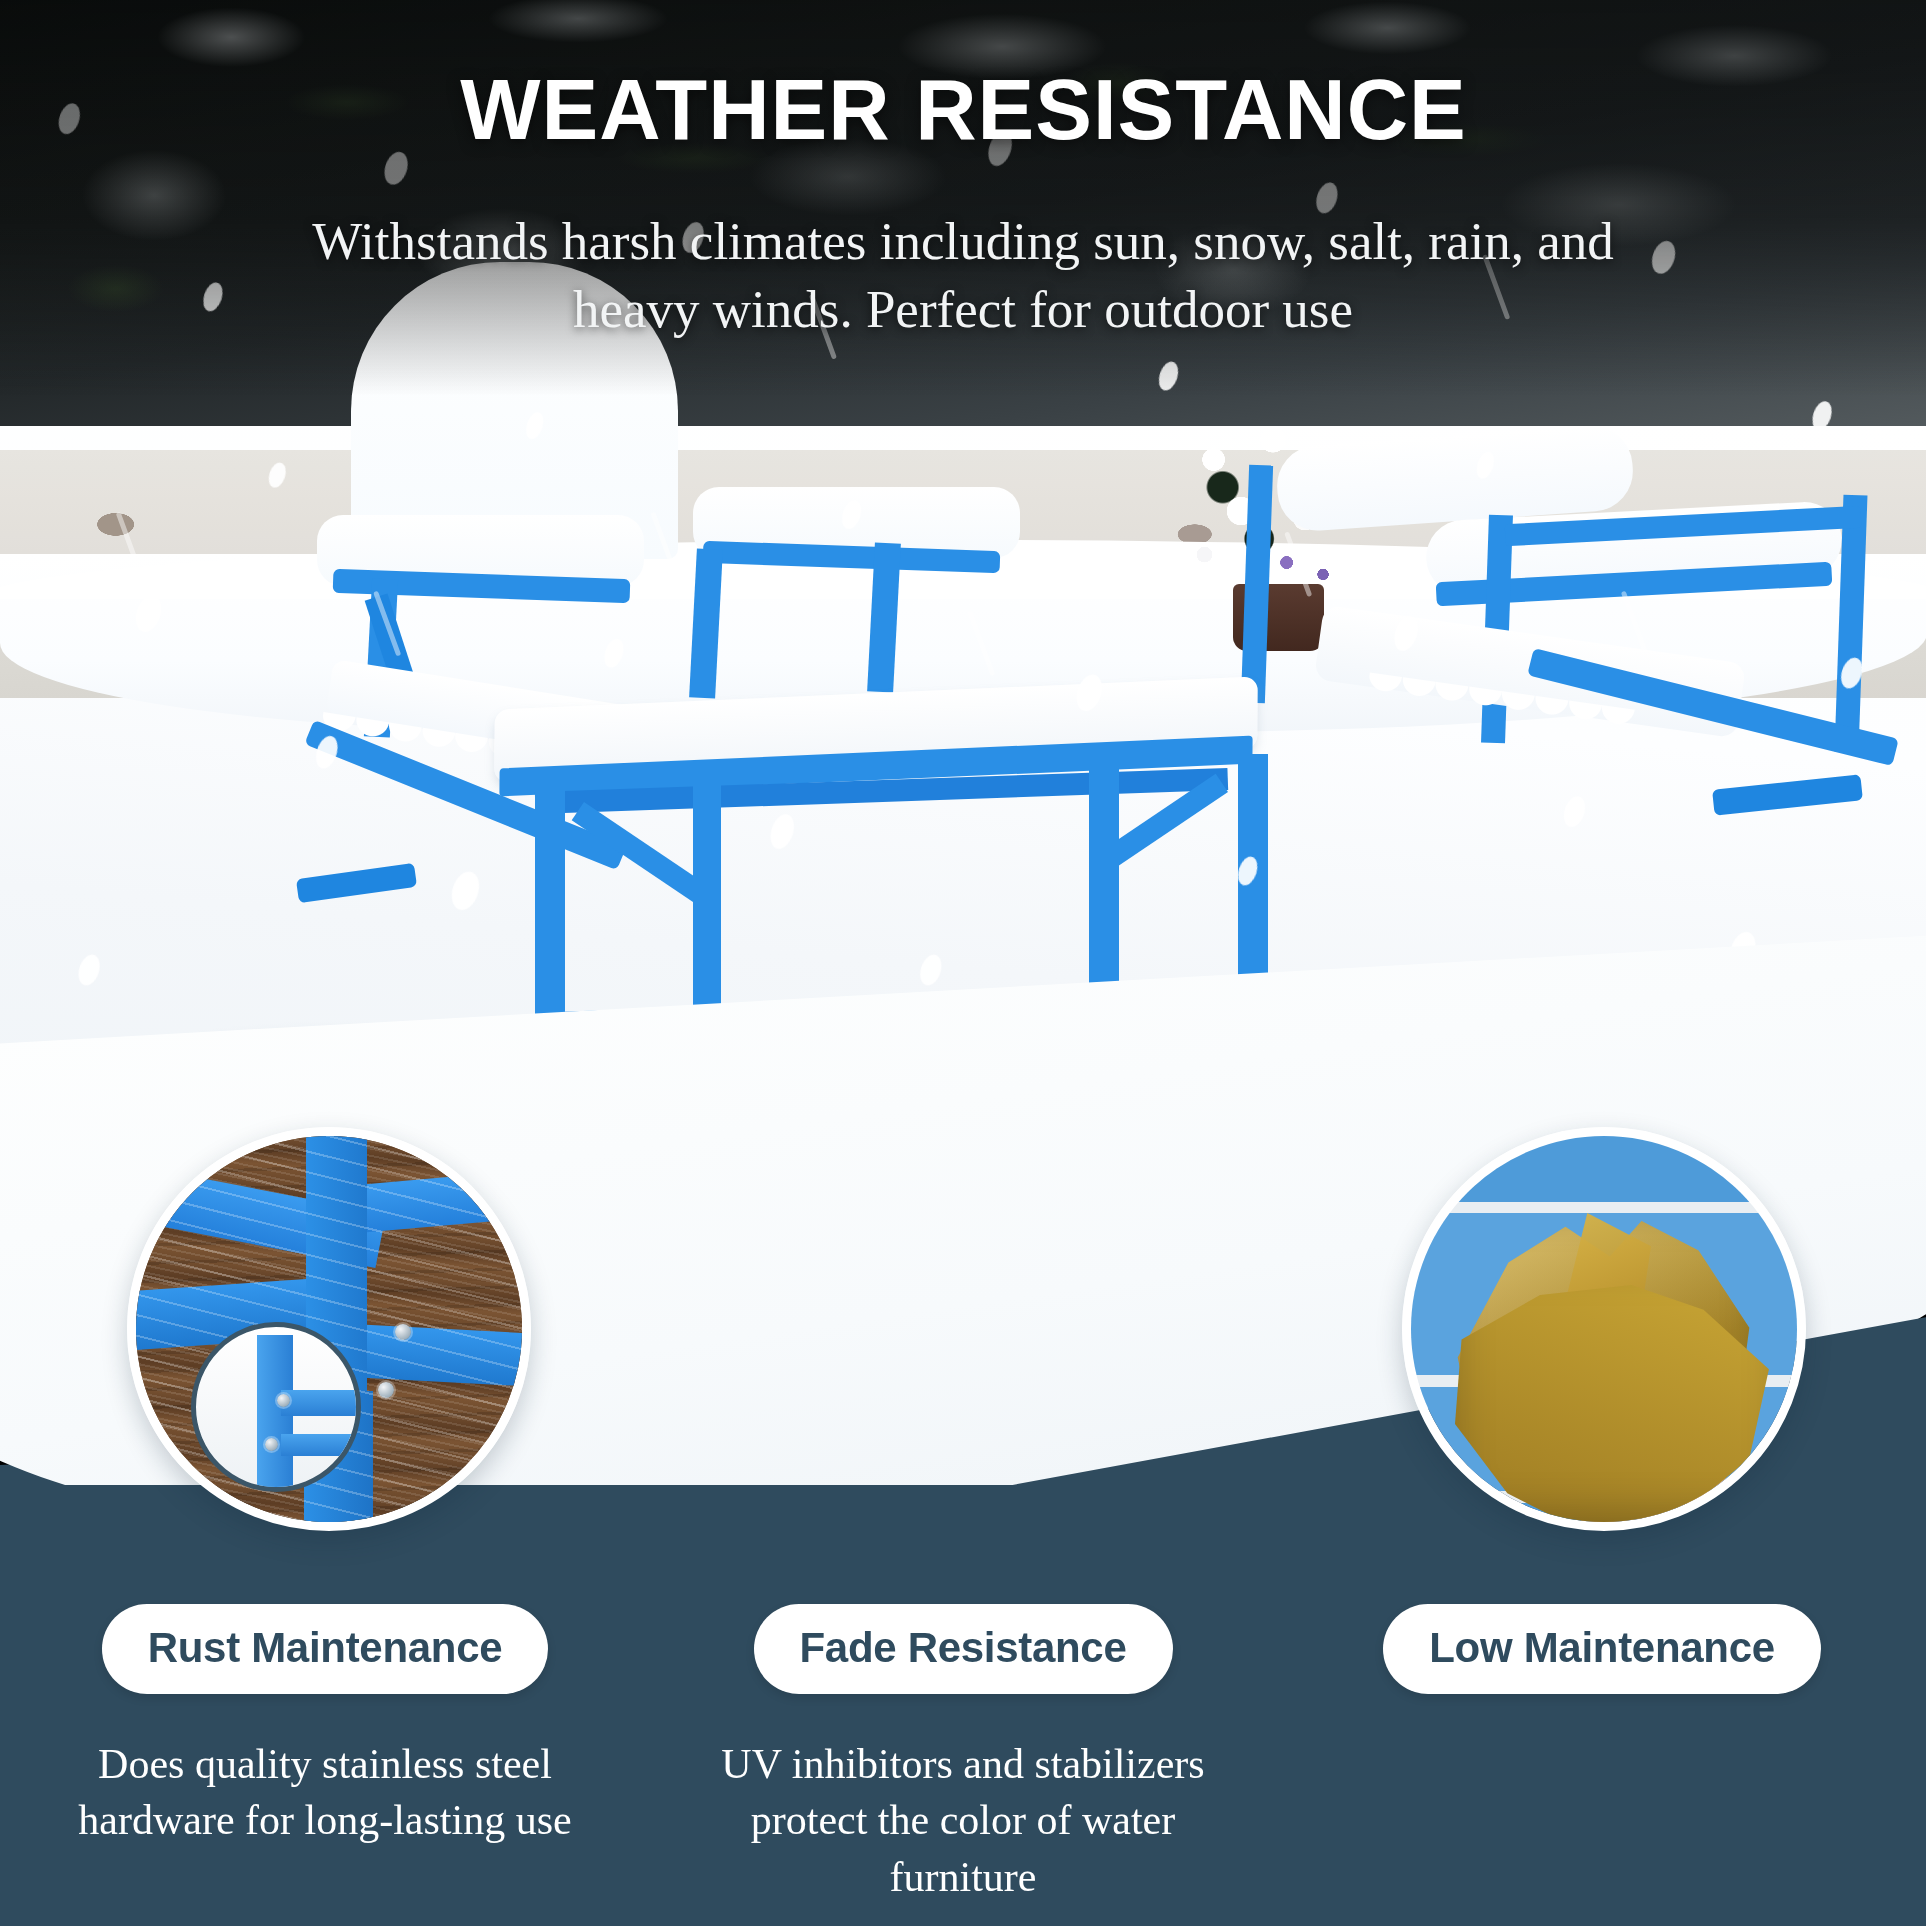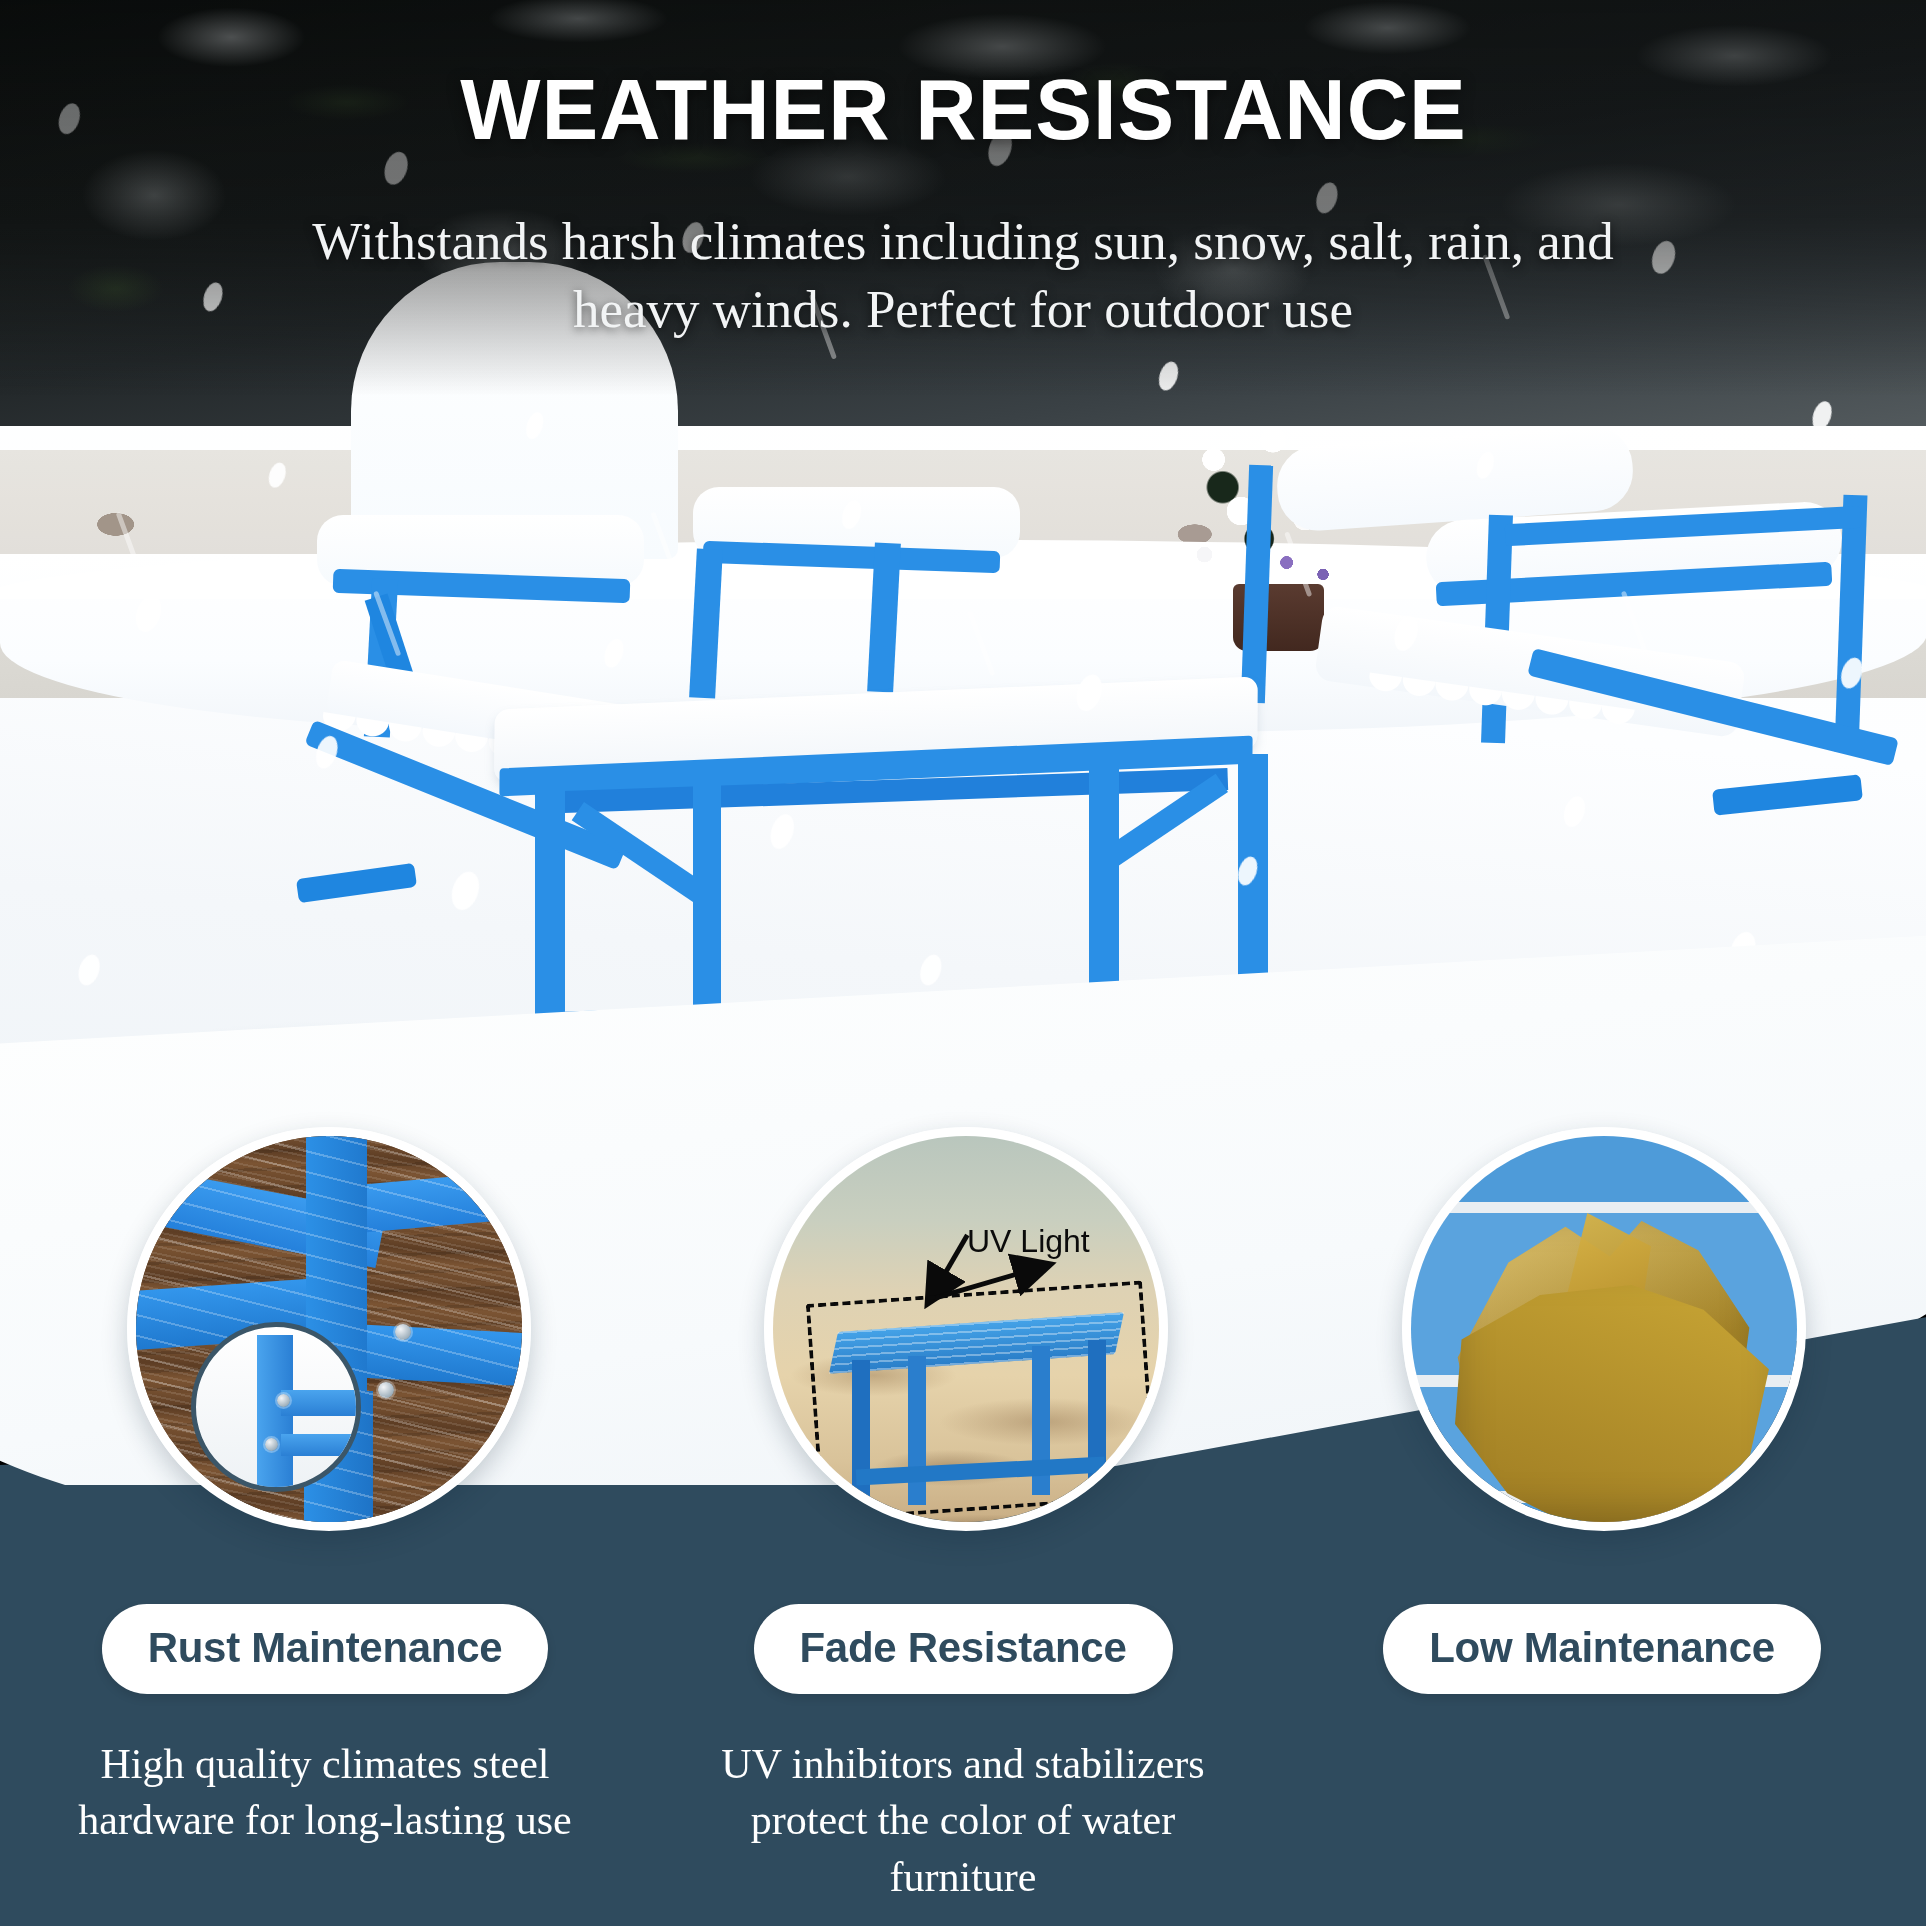--- a/index.html
+++ b/index.html
@@ -536,61 +536,35 @@
       <div class="inset-mag">
         <div class="mag-post"></div>
         <div class="mag-beam"></div>
         <div class="mag-beam2"></div>
         <div class="screw" style="left:81px; top:67px; width:13px; height:13px;"></div>
         <div class="screw" style="left:69px; top:111px; width:13px; height:13px;"></div>
       </div>
     </div>
   </div>
 
-  <div class="circle" id="circle-fade">
-    <div class="c-inner">
-      <div class="sand-bg"></div>
-
-      <svg class="uv-arrows" width="168" height="109" viewBox="0 0 170 110">
-        <defs>
-          <marker id="ah" markerWidth="9" markerHeight="9" refX="6" refY="4.5" orient="auto">
-            <polygon points="0,0 9,4.5 0,9" fill="#0a0a0a"></polygon>
-          </marker>
-        </defs>
-        <line x1="56" y1="8" x2="20" y2="70" stroke="#0a0a0a" stroke-width="5" marker-end="url(#ah)"></line>
-        <line x1="22" y1="72" x2="132" y2="40" stroke="#0a0a0a" stroke-width="5" marker-end="url(#ah)"></line>
-      </svg>
-      <div class="uv-label">UV Light</div>
-
-      <div class="dashbox"></div>
-      <div class="ft-top"></div>
-      <div class="ft-top-lines"></div>
-      <div class="ft-leg-l"></div>
-      <div class="ft-leg-l2"></div>
-      <div class="ft-leg-r"></div>
-      <div class="ft-leg-r2"></div>
-      <div class="ft-stretch"></div>
-      <div class="ft-shadow"></div>
-    </div>
-  </div>
 
   <div class="circle" id="circle-clean">
     <div class="c-inner">
       <div class="panel-bg"></div>
       <div class="cloth"></div>
       <div class="cloth-fold"></div>
       <div class="hand-fingers"></div>
       <div class="hand"></div>
       <div class="cloth-front"></div>
     </div>
   </div>
 
   <div class="feature" id="feature-rust">
     <div class="pill">Rust Maintenance</div>
-    <div class="fdesc">High quality climates steel hardware for long-lasting use</div>
+    <div class="fdesc">Does quality stainless steel hardware for long-lasting use</div>
   </div>
 
   <div class="feature" id="feature-fade">
     <div class="pill">Fade Resistance</div>
     <div class="fdesc">UV inhibitors and stabilizers protect the color of water furniture</div>
   </div>
 
   <div class="feature" id="feature-clean">
     <div class="pill">Low Maintenance</div>
   </div>

